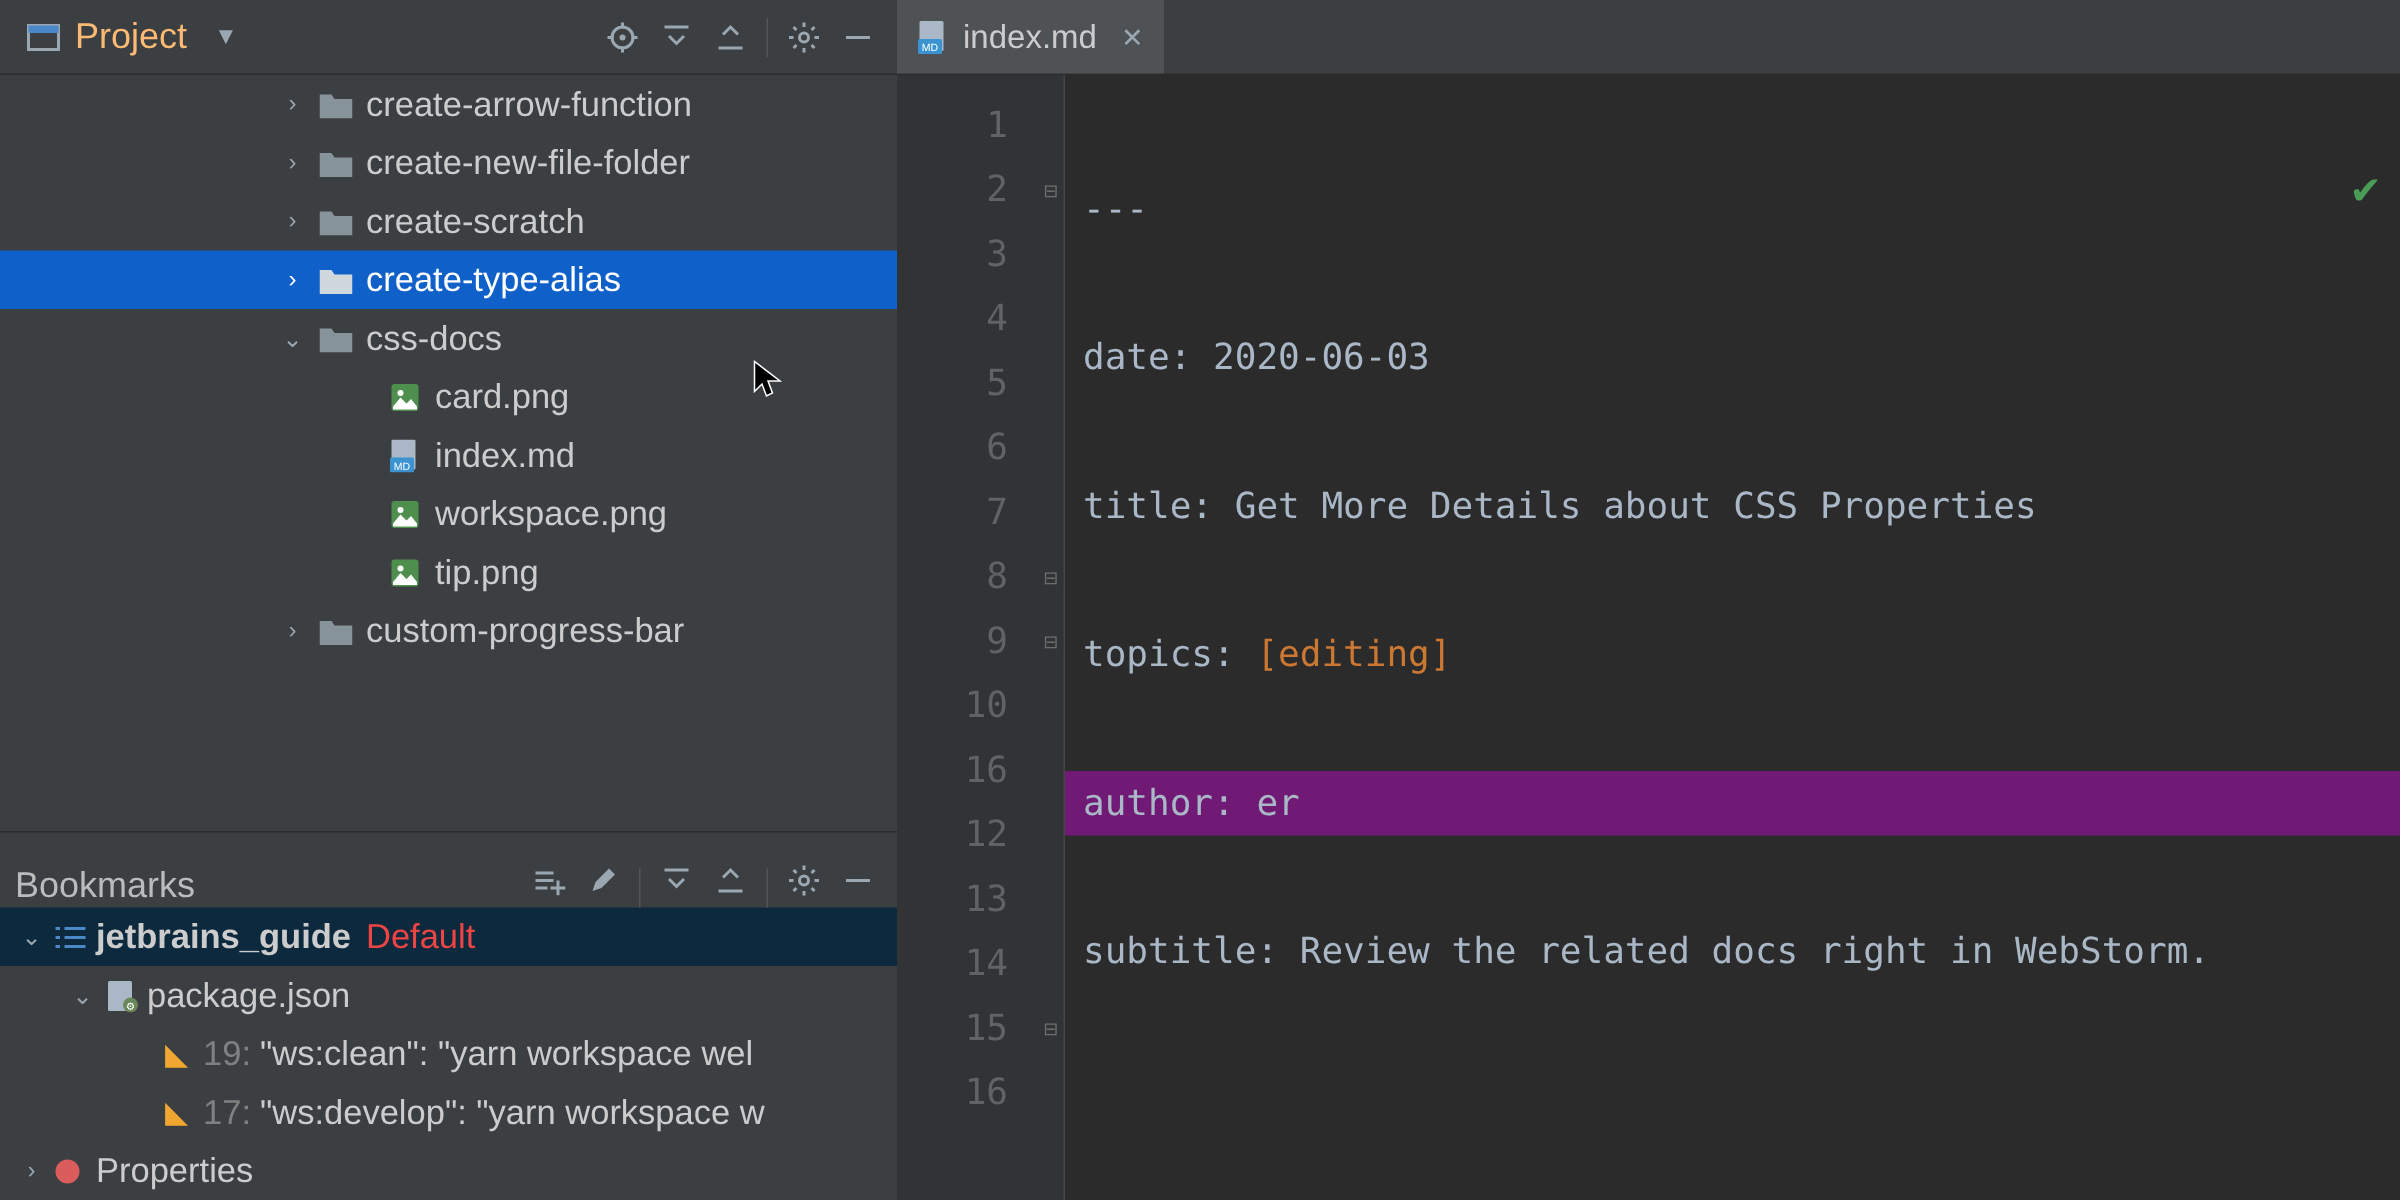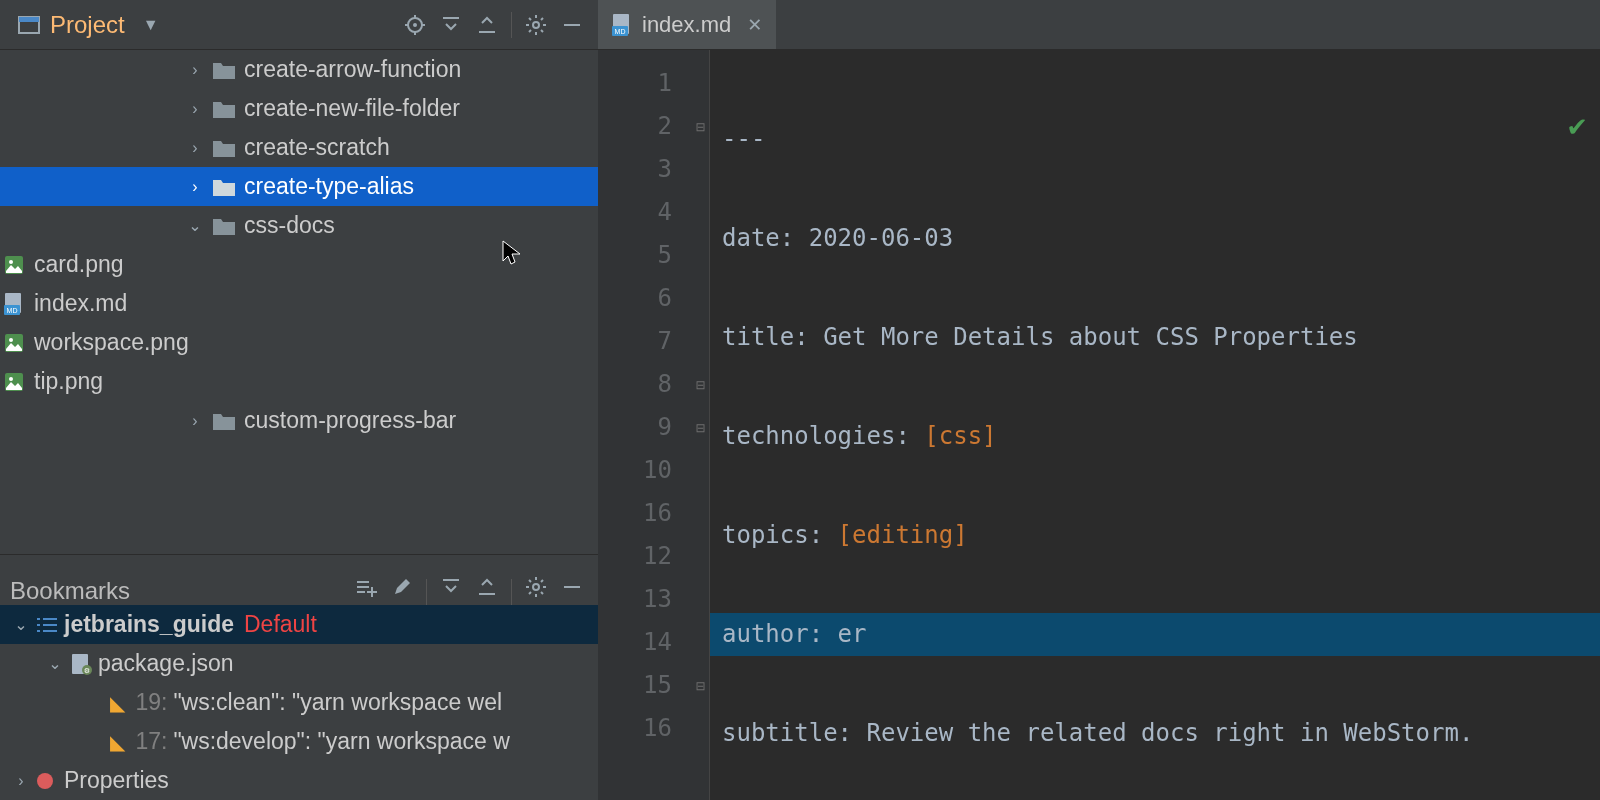--- a/index.html
+++ b/index.html
@@ -60,21 +60,21 @@
   .tree-row.selected { background:#1060c9; color:#fff; }
   .tree-row .chev {
     width: 30px; text-align:center; color:#9aa7b0; font-size:16px;
   }
   .tree-row.selected .chev { color:#fff; }
   .tree-row .ficon {
     width: 28px; display:inline-flex;align-items:center;justify-content:center;
   }
   .tree-row .label { margin-left: 6px; }
   .indent-0 { padding-left: 180px; }
-  .file-indent { }
+  .file-indent { padding-left: 256px; }
   .cursor-ptr {
     position:absolute; left:502px; top:190px; pointer-events:none;
   }
   
   .bookmarks-panel {
     border-top: 1px solid #2b2b2b;
   }
   .bm-header {
     height: 50px;
     display:flex;
@@ -147,21 +147,21 @@
     flex:1;
     padding-top:12px;
     font-family:"Menlo","Consolas",monospace;
     font-size:24px;
     color:#a9b7c6;
     white-space:pre;
     overflow:hidden;
     position:relative;
   }
   .code-line { height:43px;line-height:43px;padding-left:12px;}
-  .code-line.cur { background:#0c4a6e; }
+  .code-line.cur { background:#701a75; }
   .tok-orange { color:#cc7832; }
   .green-check {
     position:absolute; right:12px; top:62px; color:#499c54; font-size:26px;
   }
   
   svg { display:block; }
 </style>
 </head>
 <body>
 
@@ -477,21 +477,20 @@
         <div></div>
         <div></div>
         <div></div>
         <div>⊟</div>
         <div></div>
     </div>
     <div class="code">
       <div class="code-line"><span>---</span></div>
       <div class="code-line"><span>date: 2020-06-03</span></div>
       <div class="code-line"><span>title: Get More Details about CSS Properties</span></div>
-      <div class="code-line"><span>technologies: </span><span class="tok-orange">[css]</span></div>
       <div class="code-line"><span>topics: </span><span class="tok-orange">[editing]</span></div>
       <div class="code-line cur"><span>author: er</span></div>
       <div class="code-line"><span>subtitle: Review the related docs right in WebStorm.</span></div>
       
       
       
       
       
       
       

